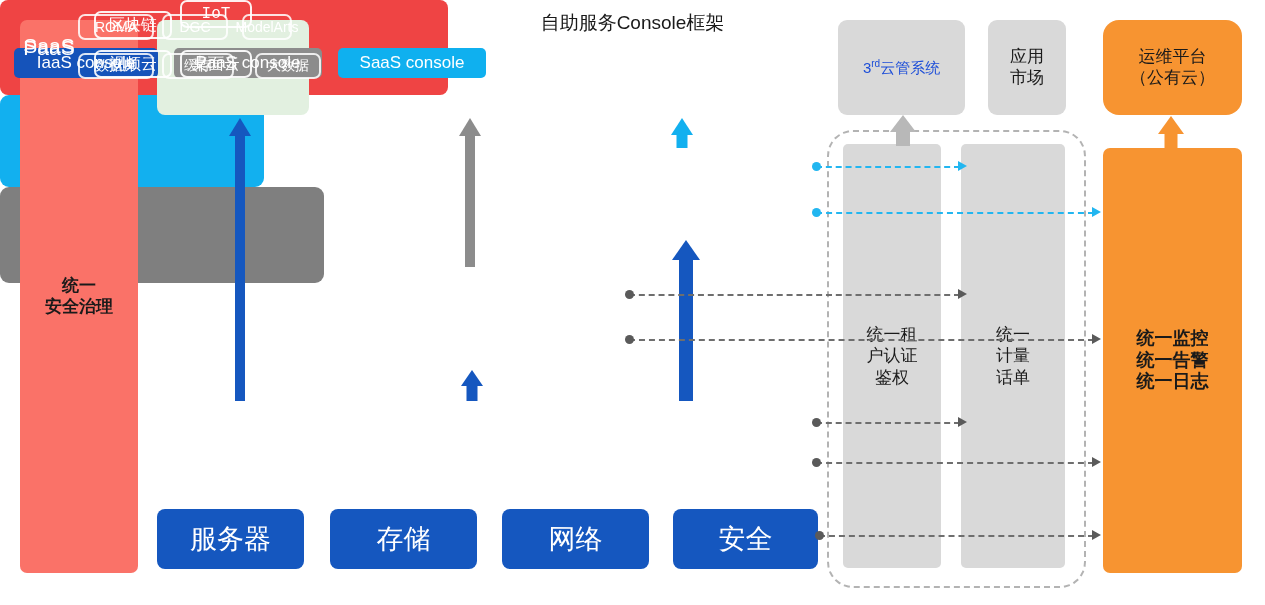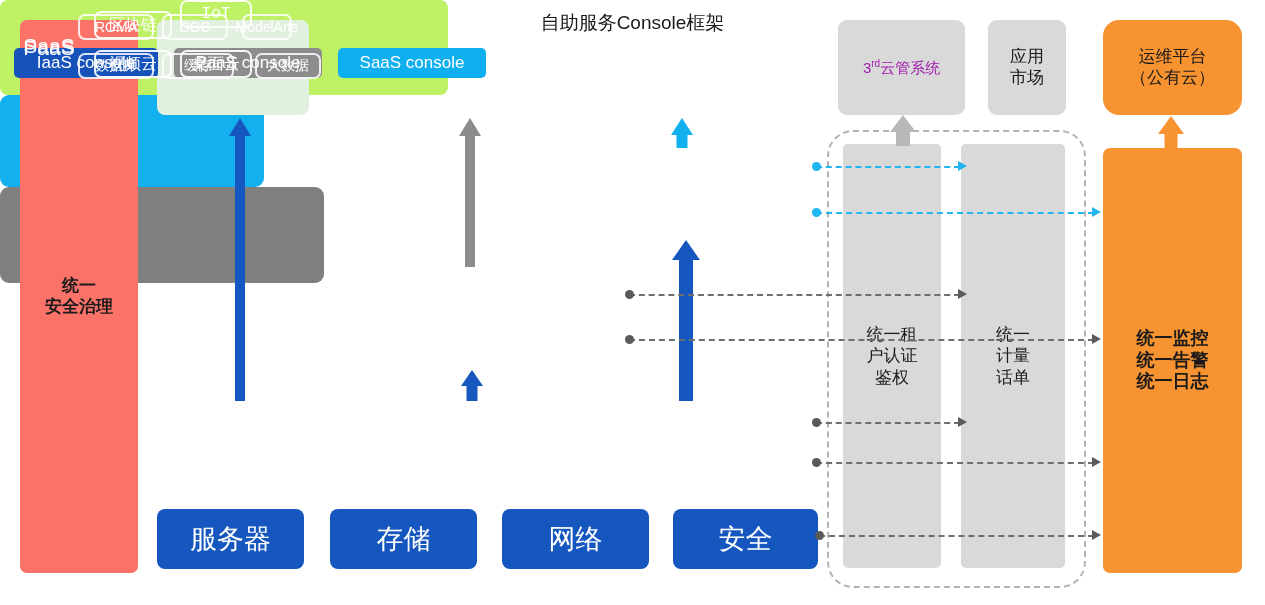--- a/index.html
+++ b/index.html
@@ -25,39 +25,39 @@
 
   
   #api-gw{
     left:157px;top:20px;width:152px;height:95px;
     background:#e2f0e0;border-radius:8px;color:#1a1a1a;font-size:18px;
   }
 
   
   #console-frame{
     left:322px;top:20px;width:448px;height:95px;
-    background:#bef264;border-radius:8px;display:block;
+    background:#ef4444;border-radius:8px;display:block;
   }
   #console-title{
     position:absolute;left:0;right:0;top:10px;
     text-align:center;font-size:19px;color:#1a1a1a;
   }
   .console-chip{
     position:absolute;top:48px;height:30px;border-radius:5px;
     display:flex;align-items:center;justify-content:center;
     color:#ffffff;font-size:17px;box-sizing:border-box;padding:0 8px;white-space:nowrap;
   }
   #chip-iaas{left:14px;width:144px;background:#1553ba;}
   #chip-paas{left:174px;width:148px;background:#8c8c8c;}
   #chip-saas{left:338px;width:148px;background:#0fb0ef;}
 
   
   #third-party{
     left:838px;top:20px;width:127px;height:95px;
-    background:#d9d9d9;border-radius:9px;color:#a21caf;font-size:15px;
+    background:#d9d9d9;border-radius:9px;color:#1d4ed8;font-size:15px;
   }
   #third-party sup{font-size:10px;vertical-align:super;}
   #app-market{
     left:988px;top:20px;width:78px;height:95px;
     background:#d9d9d9;border-radius:9px;color:#1a1a1a;font-size:17px;
   }
 
   
   #ops-top{
     left:1103px;top:20px;width:139px;height:95px;

